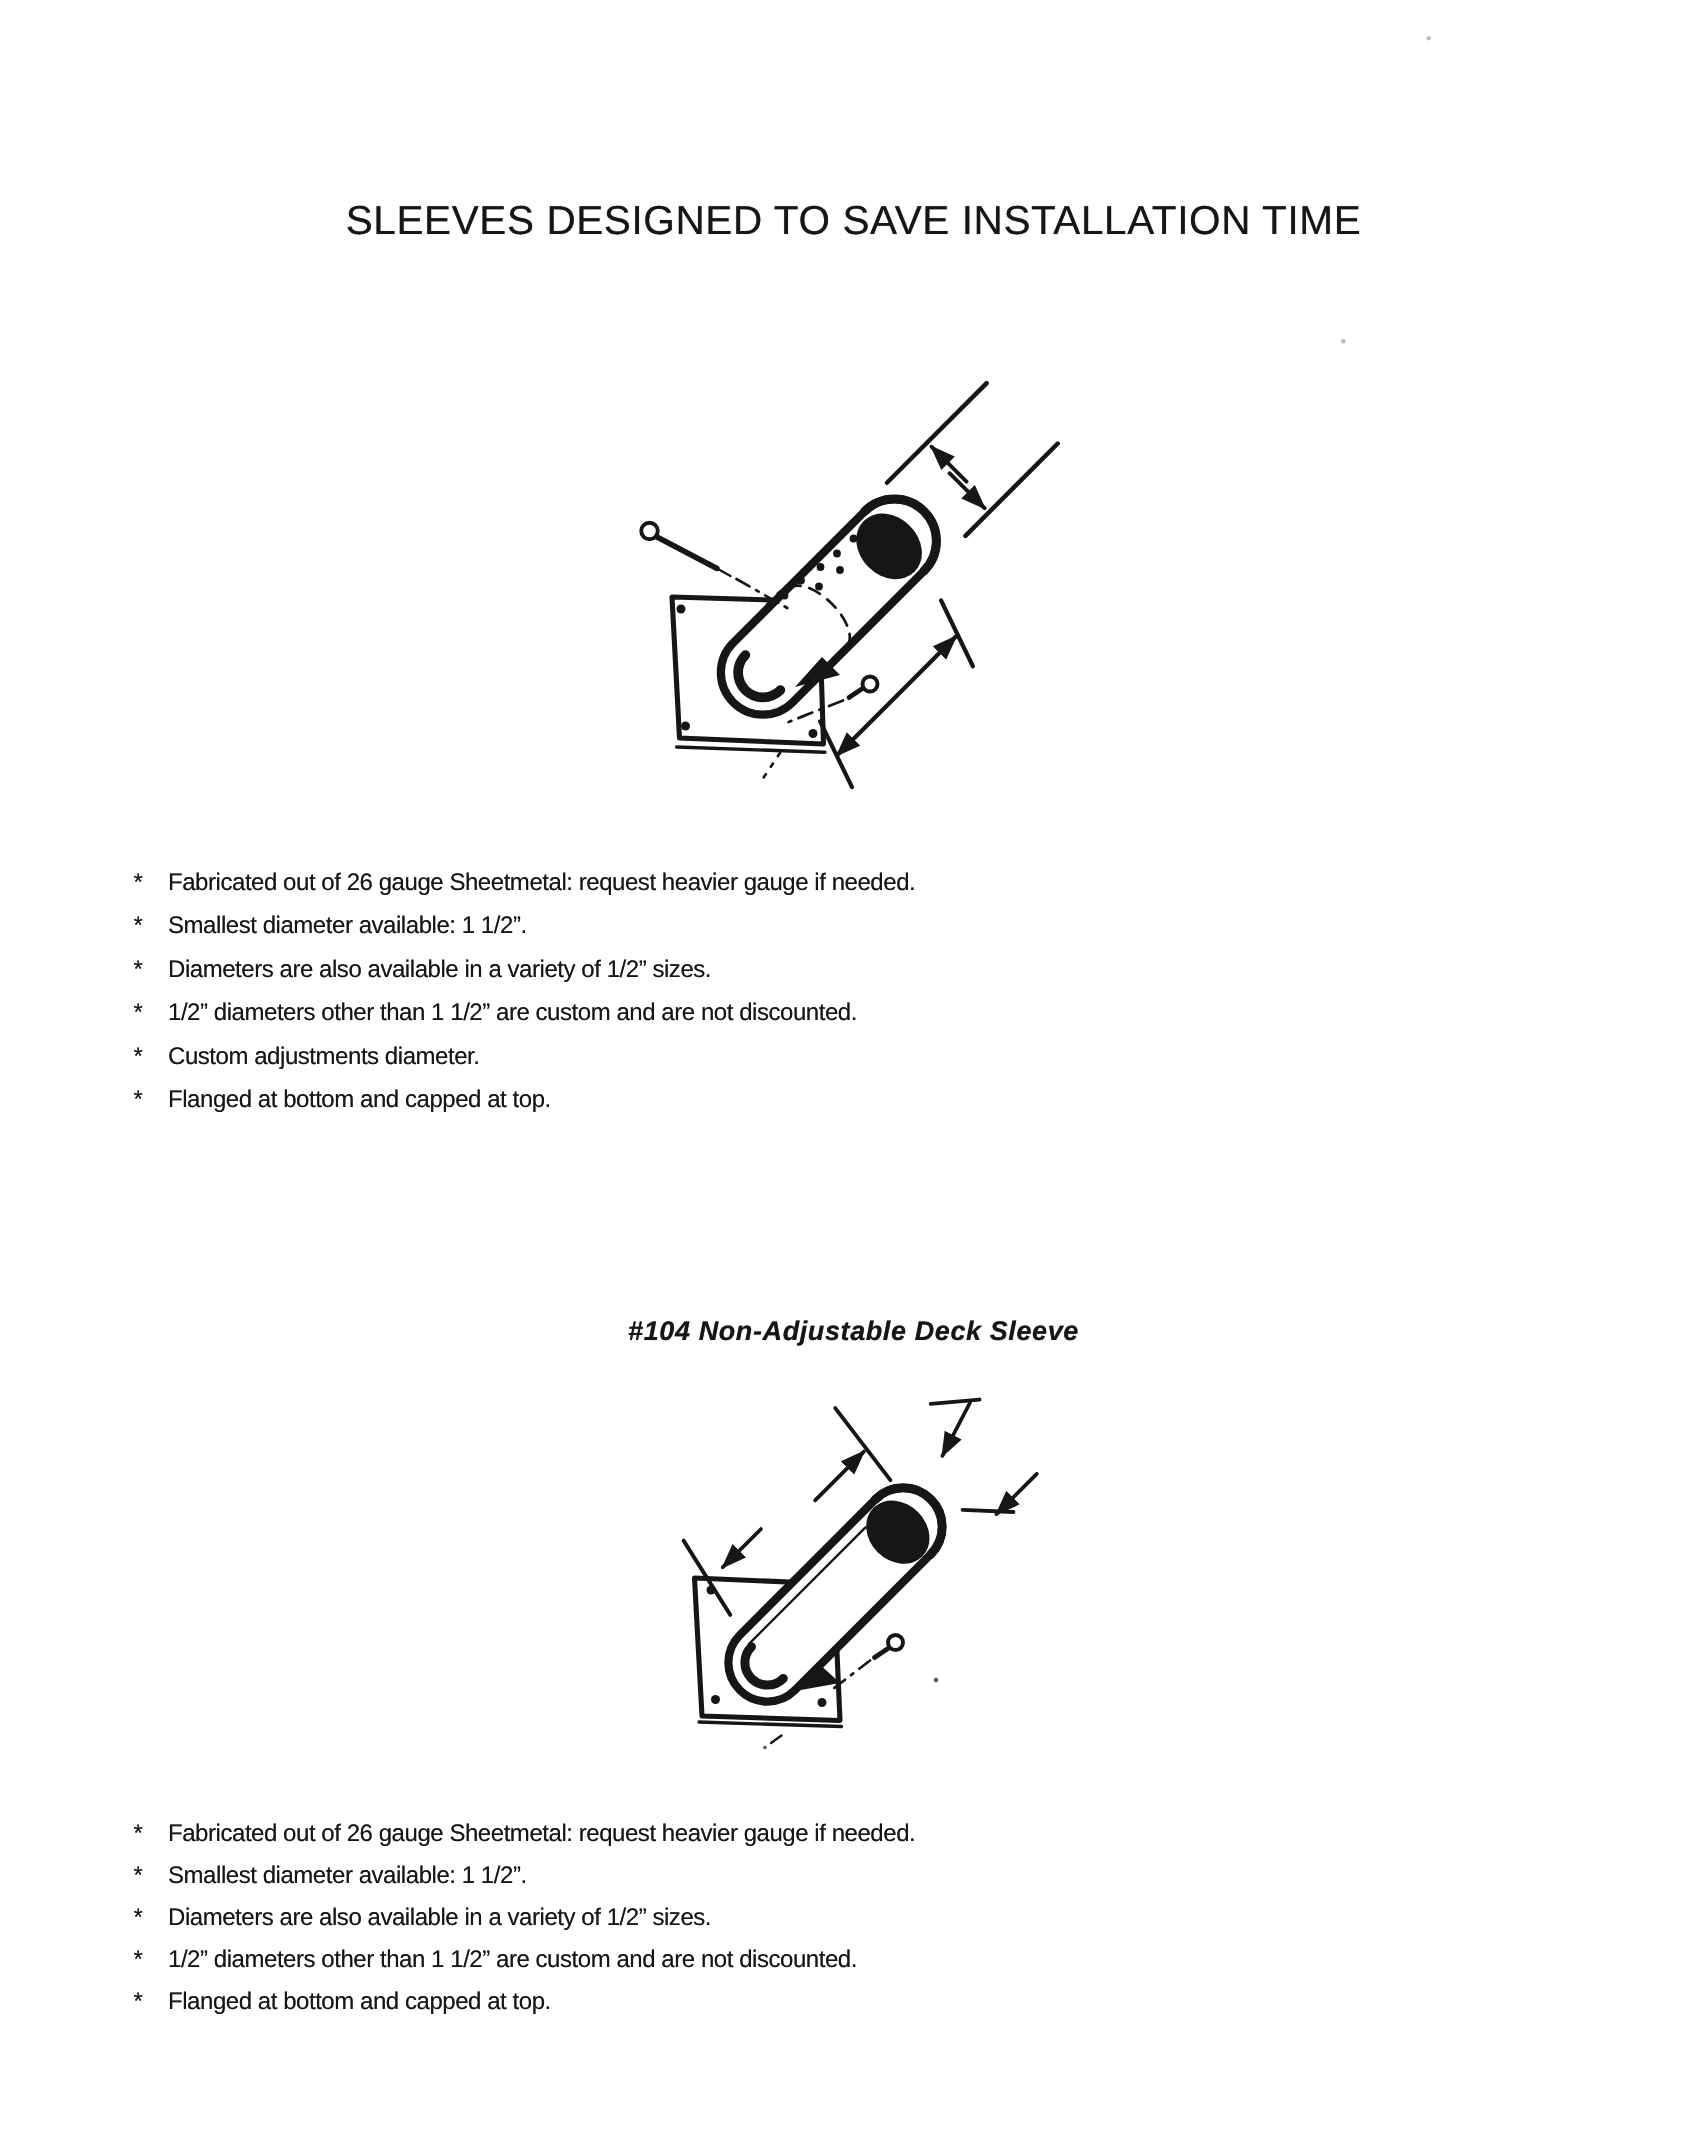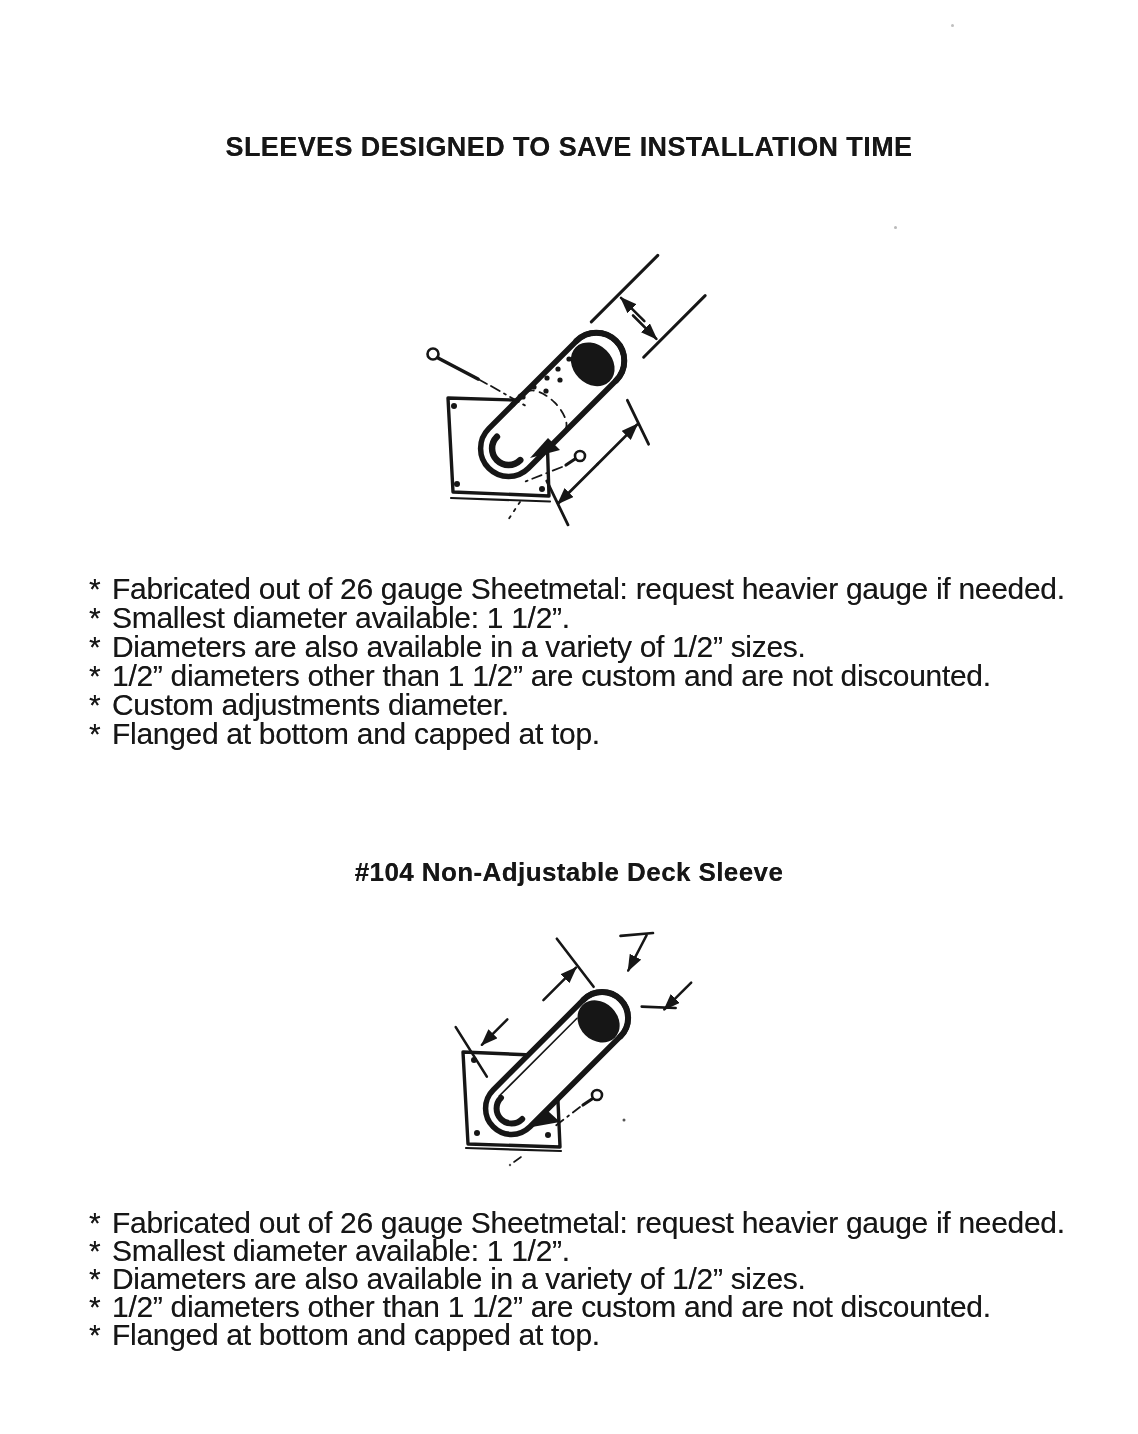--- a/index.html
+++ b/index.html
@@ -4,37 +4,37 @@
 <style>
   html,body{margin:0;padding:0;}
   body{
     width:1138px;height:1434px;background:#ffffff;position:relative;
     font-family:"Liberation Sans", sans-serif;color:#1b1b1b;
     -webkit-font-smoothing:antialiased;
   }
   .page{position:absolute;left:0;top:0;width:1138px;height:1434px;background:#fff;overflow:hidden;}
   h1.doc-title{
     position:absolute;top:132px;left:0;width:100%;margin:0;text-align:center;
-    font-size:27px;font-weight:700;letter-spacing:.4px;color:#161616;
+    font-size:27px;font-weight:400;letter-spacing:.4px;color:#161616;
     text-shadow:0 0 .5px rgba(22,22,22,.75);
   }
   h2.sec-heading{
     position:absolute;left:0;width:100%;margin:0;text-align:center;
     font-size:26px;font-weight:700;letter-spacing:.4px;color:#161616;
     text-shadow:0 0 .5px rgba(22,22,22,.75);
   }
   h2.h10{top:206px;}
-  h2.h104{top:857px;font-size:26px;}
+  h2.h104{top:877px;font-size:18px;font-style:italic;}
   .figure{position:absolute;}
   .figure svg{overflow:visible;display:block;}
   .fig1{left:390px;top:262px;width:340px;height:290px;}
   .fig2{left:440px;top:915px;width:310px;height:270px;}
   ul.bullets{
     position:absolute;left:89px;margin:0;padding:0;list-style:none;
-    font-size:30px;letter-spacing:-0.3px;color:#161616;
+    font-size:16px;letter-spacing:-0.3px;color:#161616;
     text-shadow:0 0 .35px rgba(22,22,22,.6);
   }
   ul.list1{top:574px;}
   ul.list1 li{height:29px;line-height:29px;}
   ul.list2{top:1209px;}
   ul.list2 li{height:28px;line-height:28px;}
   li .mark{display:inline-block;width:23px;}
   .speck{position:absolute;border-radius:50%;background:#8a8a8a;}
   .speck1{left:951px;top:24px;width:3px;height:3px;opacity:.55;}
   .speck2{left:894px;top:226px;width:3px;height:3px;opacity:.6;}

